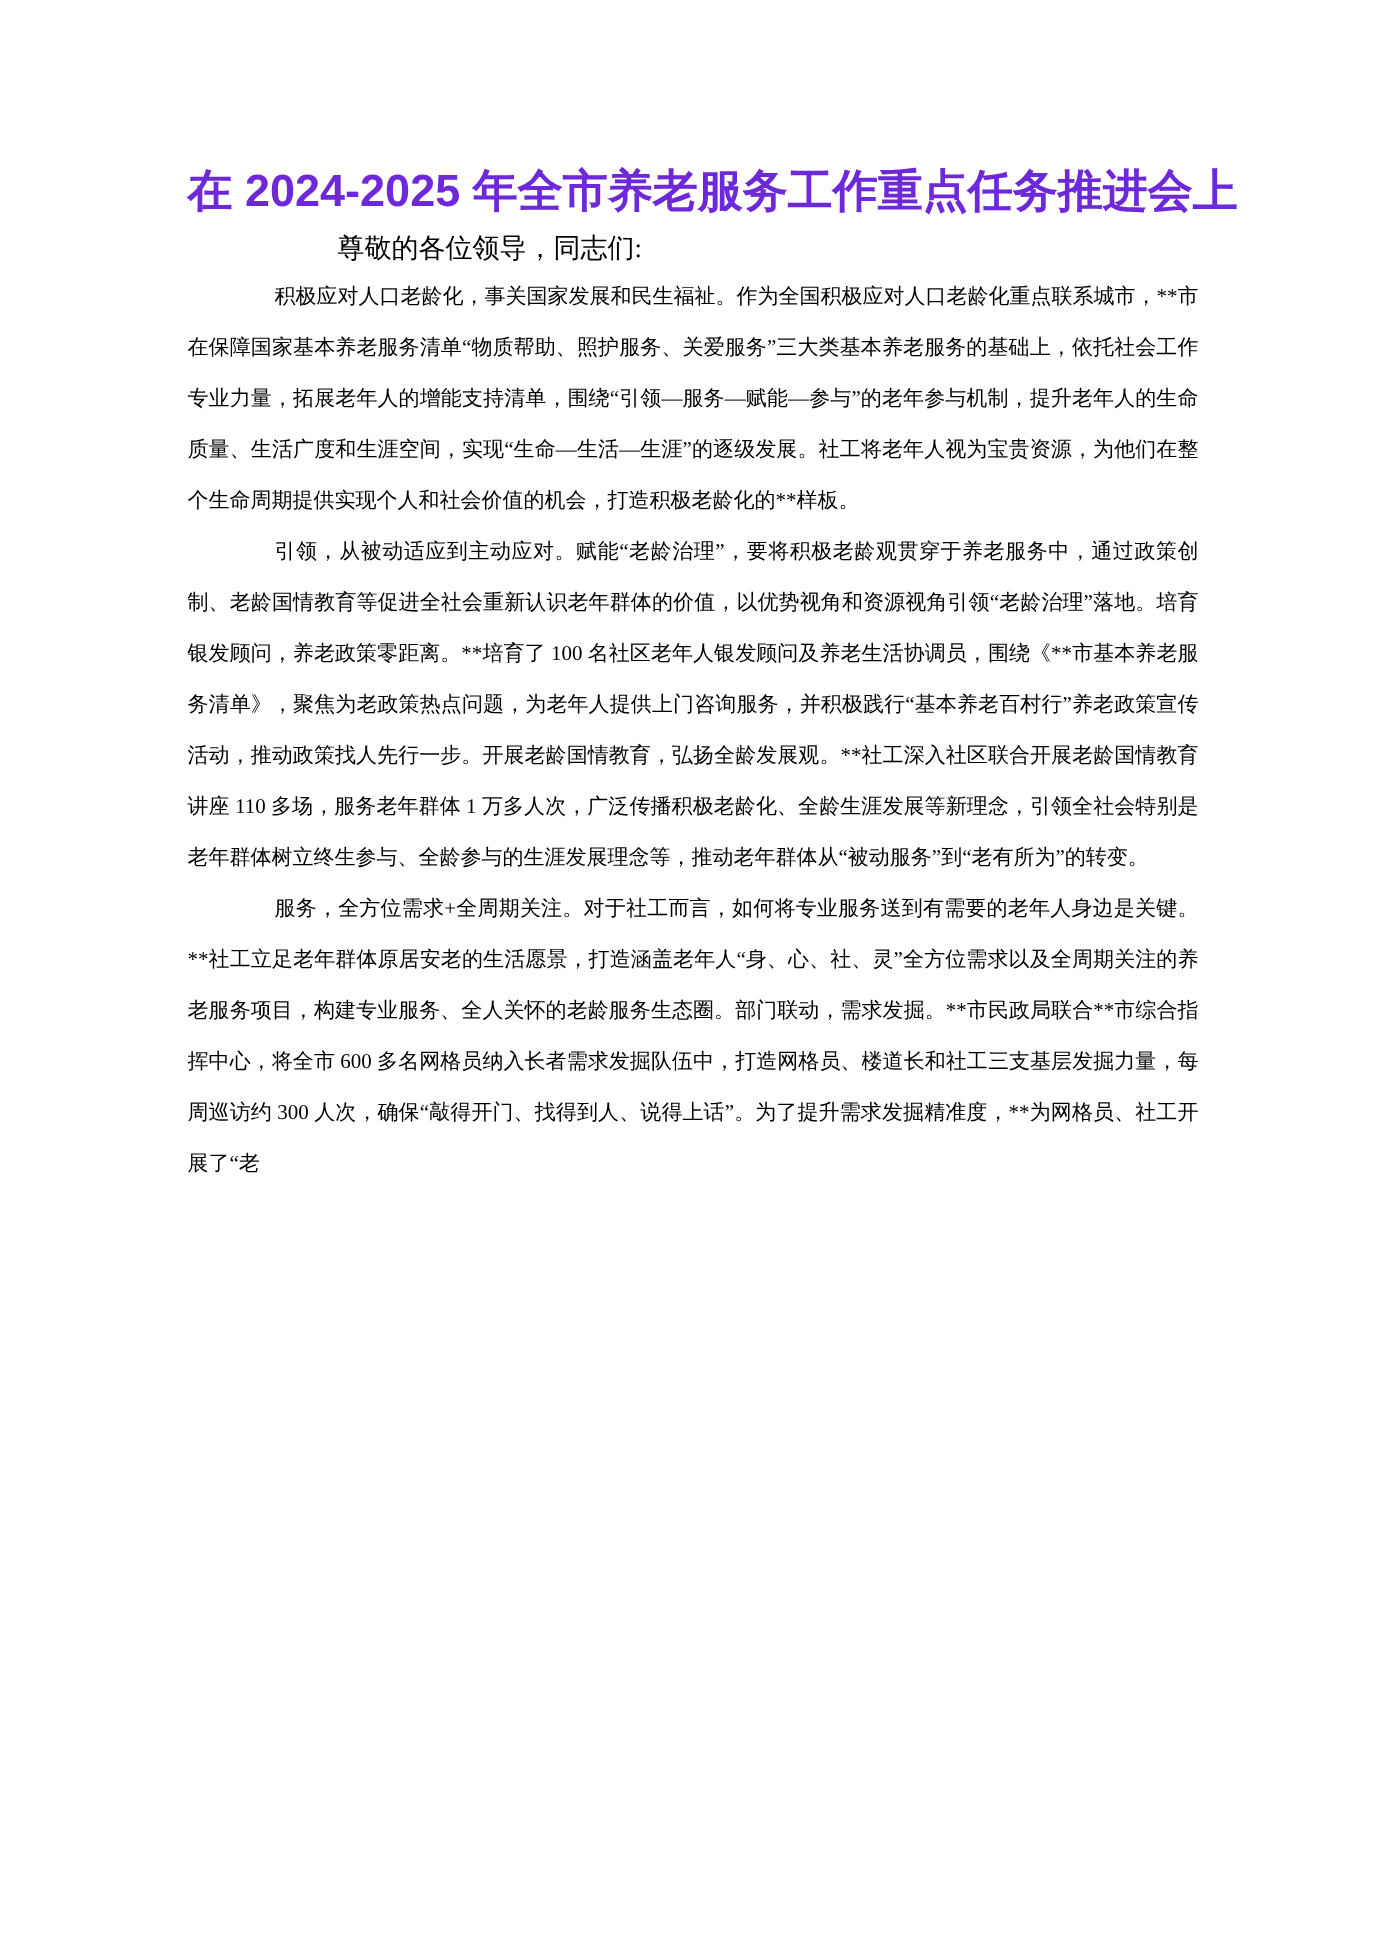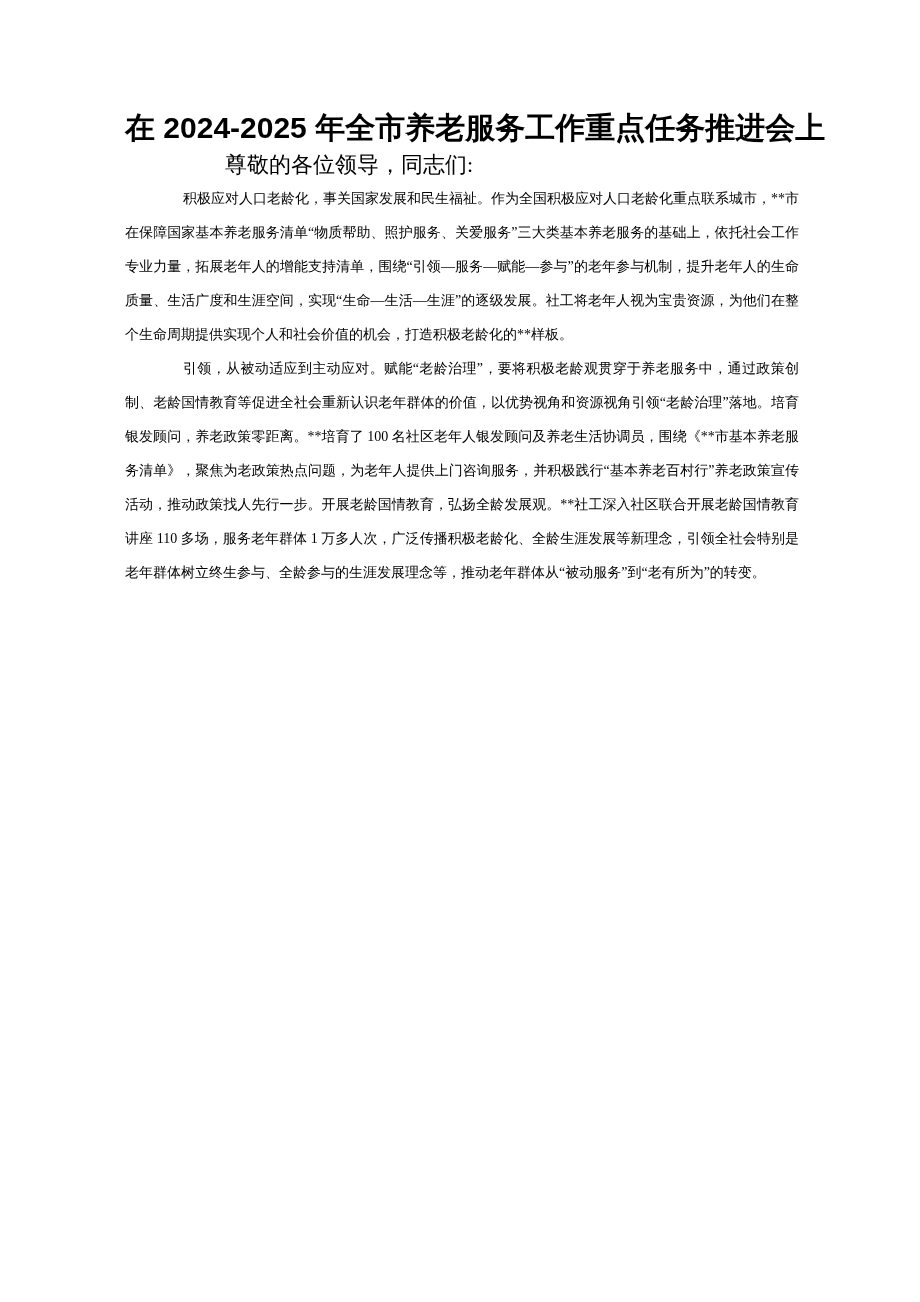--- a/index.html
+++ b/index.html
@@ -21,31 +21,31 @@
     width: 674px;
     color: #000000;
   }
   .doc-title {
     margin: 0;
     font-family: "Liberation Sans", "DejaVu Sans", sans-serif;
     font-weight: 700;
     font-size: 30px;
     line-height: 40px;
     text-align: center;
-    color: #000000;
+    color: #6d28d9;
   }
   .title-line {
     display: block;
     white-space: nowrap;
   }
   .greeting {
     margin: 0;
     padding-left: 100px;
     font-family: "Liberation Serif", "DejaVu Serif", serif;
-    font-size: 22px;
+    font-size: 18px;
     line-height: 34px;
     color: #000000;
   }
   .para {
     margin: 0;
     font-family: "Liberation Serif", "DejaVu Serif", serif;
     font-size: 14px;
     line-height: 34px;
     text-indent: 58px;
     text-align: justify;
@@ -56,14 +56,15 @@
 <body>
 
 <div class="page">
   <div class="content">
     <h1 class="doc-title">
       <span class="title-line">在 2024-2025 年全市养老服务工作重点任务推进会上</span>
     </h1>
     <p class="greeting">尊敬的各位领导，同志们:</p>
     <p class="para">积极应对人口老龄化，事关国家发展和民生福祉。作为全国积极应对人口老龄化重点联系城市，**市在保障国家基本养老服务清单“物质帮助、照护服务、关爱服务”三大类基本养老服务的基础上，依托社会工作专业力量，拓展老年人的增能支持清单，围绕“引领—服务—赋能—参与”的老年参与机制，提升老年人的生命质量、生活广度和生涯空间，实现“生命—生活—生涯”的逐级发展。社工将老年人视为宝贵资源，为他们在整个生命周期提供实现个人和社会价值的机会，打造积极老龄化的**样板。</p>
     <p class="para">引领，从被动适应到主动应对。赋能“老龄治理”，要将积极老龄观贯穿于养老服务中，通过政策创制、老龄国情教育等促进全社会重新认识老年群体的价值，以优势视角和资源视角引领“老龄治理”落地。培育银发顾问，养老政策零距离。**培育了 100 名社区老年人银发顾问及养老生活协调员，围绕《**市基本养老服务清单》，聚焦为老政策热点问题，为老年人提供上门咨询服务，并积极践行“基本养老百村行”养老政策宣传活动，推动政策找人先行一步。开展老龄国情教育，弘扬全龄发展观。**社工深入社区联合开展老龄国情教育讲座 110 多场，服务老年群体 1 万多人次，广泛传播积极老龄化、全龄生涯发展等新理念，引领全社会特别是老年群体树立终生参与、全龄参与的生涯发展理念等，推动老年群体从“被动服务”到“老有所为”的转变。</p>
+    <p class="para">服务，全方位需求+全周期关注。对于社工而言，如何将专业服务送到有需要的老年人身边是关键。**社工立足老年群体原居安老的生活愿景，打造涵盖老年人“身、心、社、灵”全方位需求以及全周期关注的养老服务项目，构建专业服务、全人关怀的老龄服务生态圈。部门联动，需求发掘。**市民政局联合**市综合指挥中心，将全市 600 多名网格员纳入长者需求发掘队伍中，打造网格员、楼道长和社工三支基层发掘力量，每周巡访约 300 人次，确保“敲得开门、找得到人、说得上话”。为了提升需求发掘精准度，**为网格员、社工开展了“老</p>
   </div>
 </div>
 
 </body></html>

